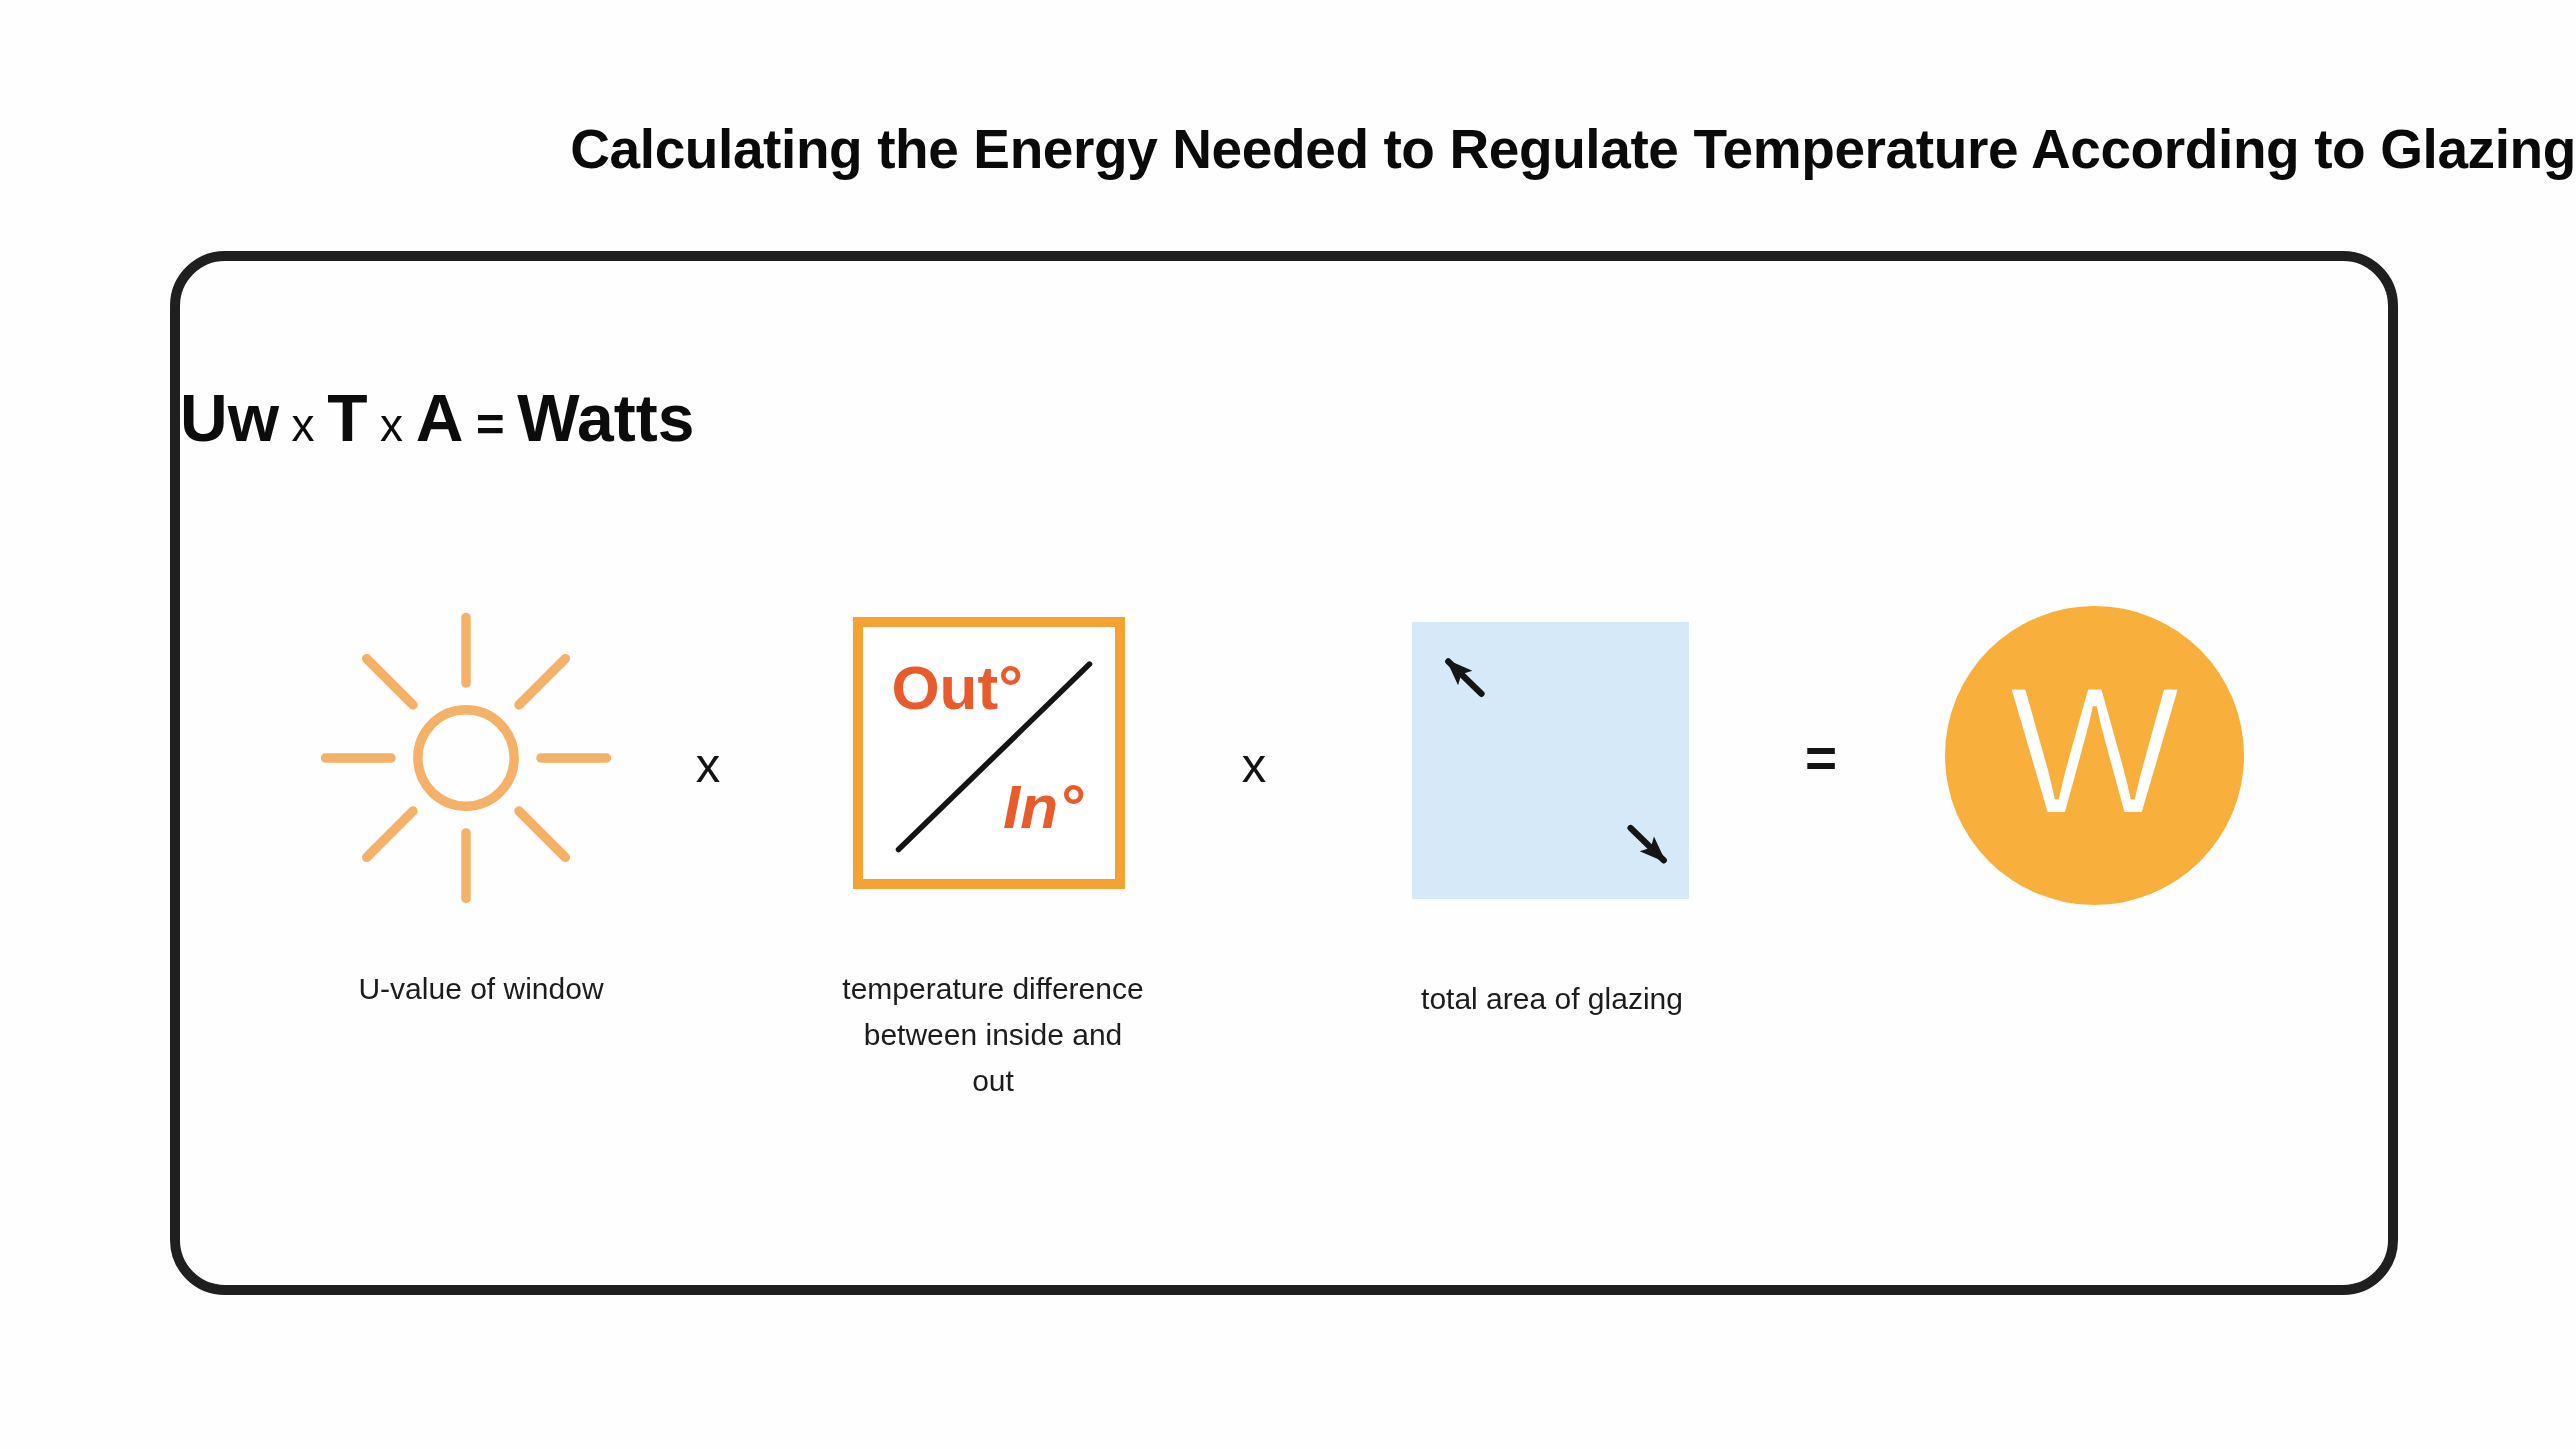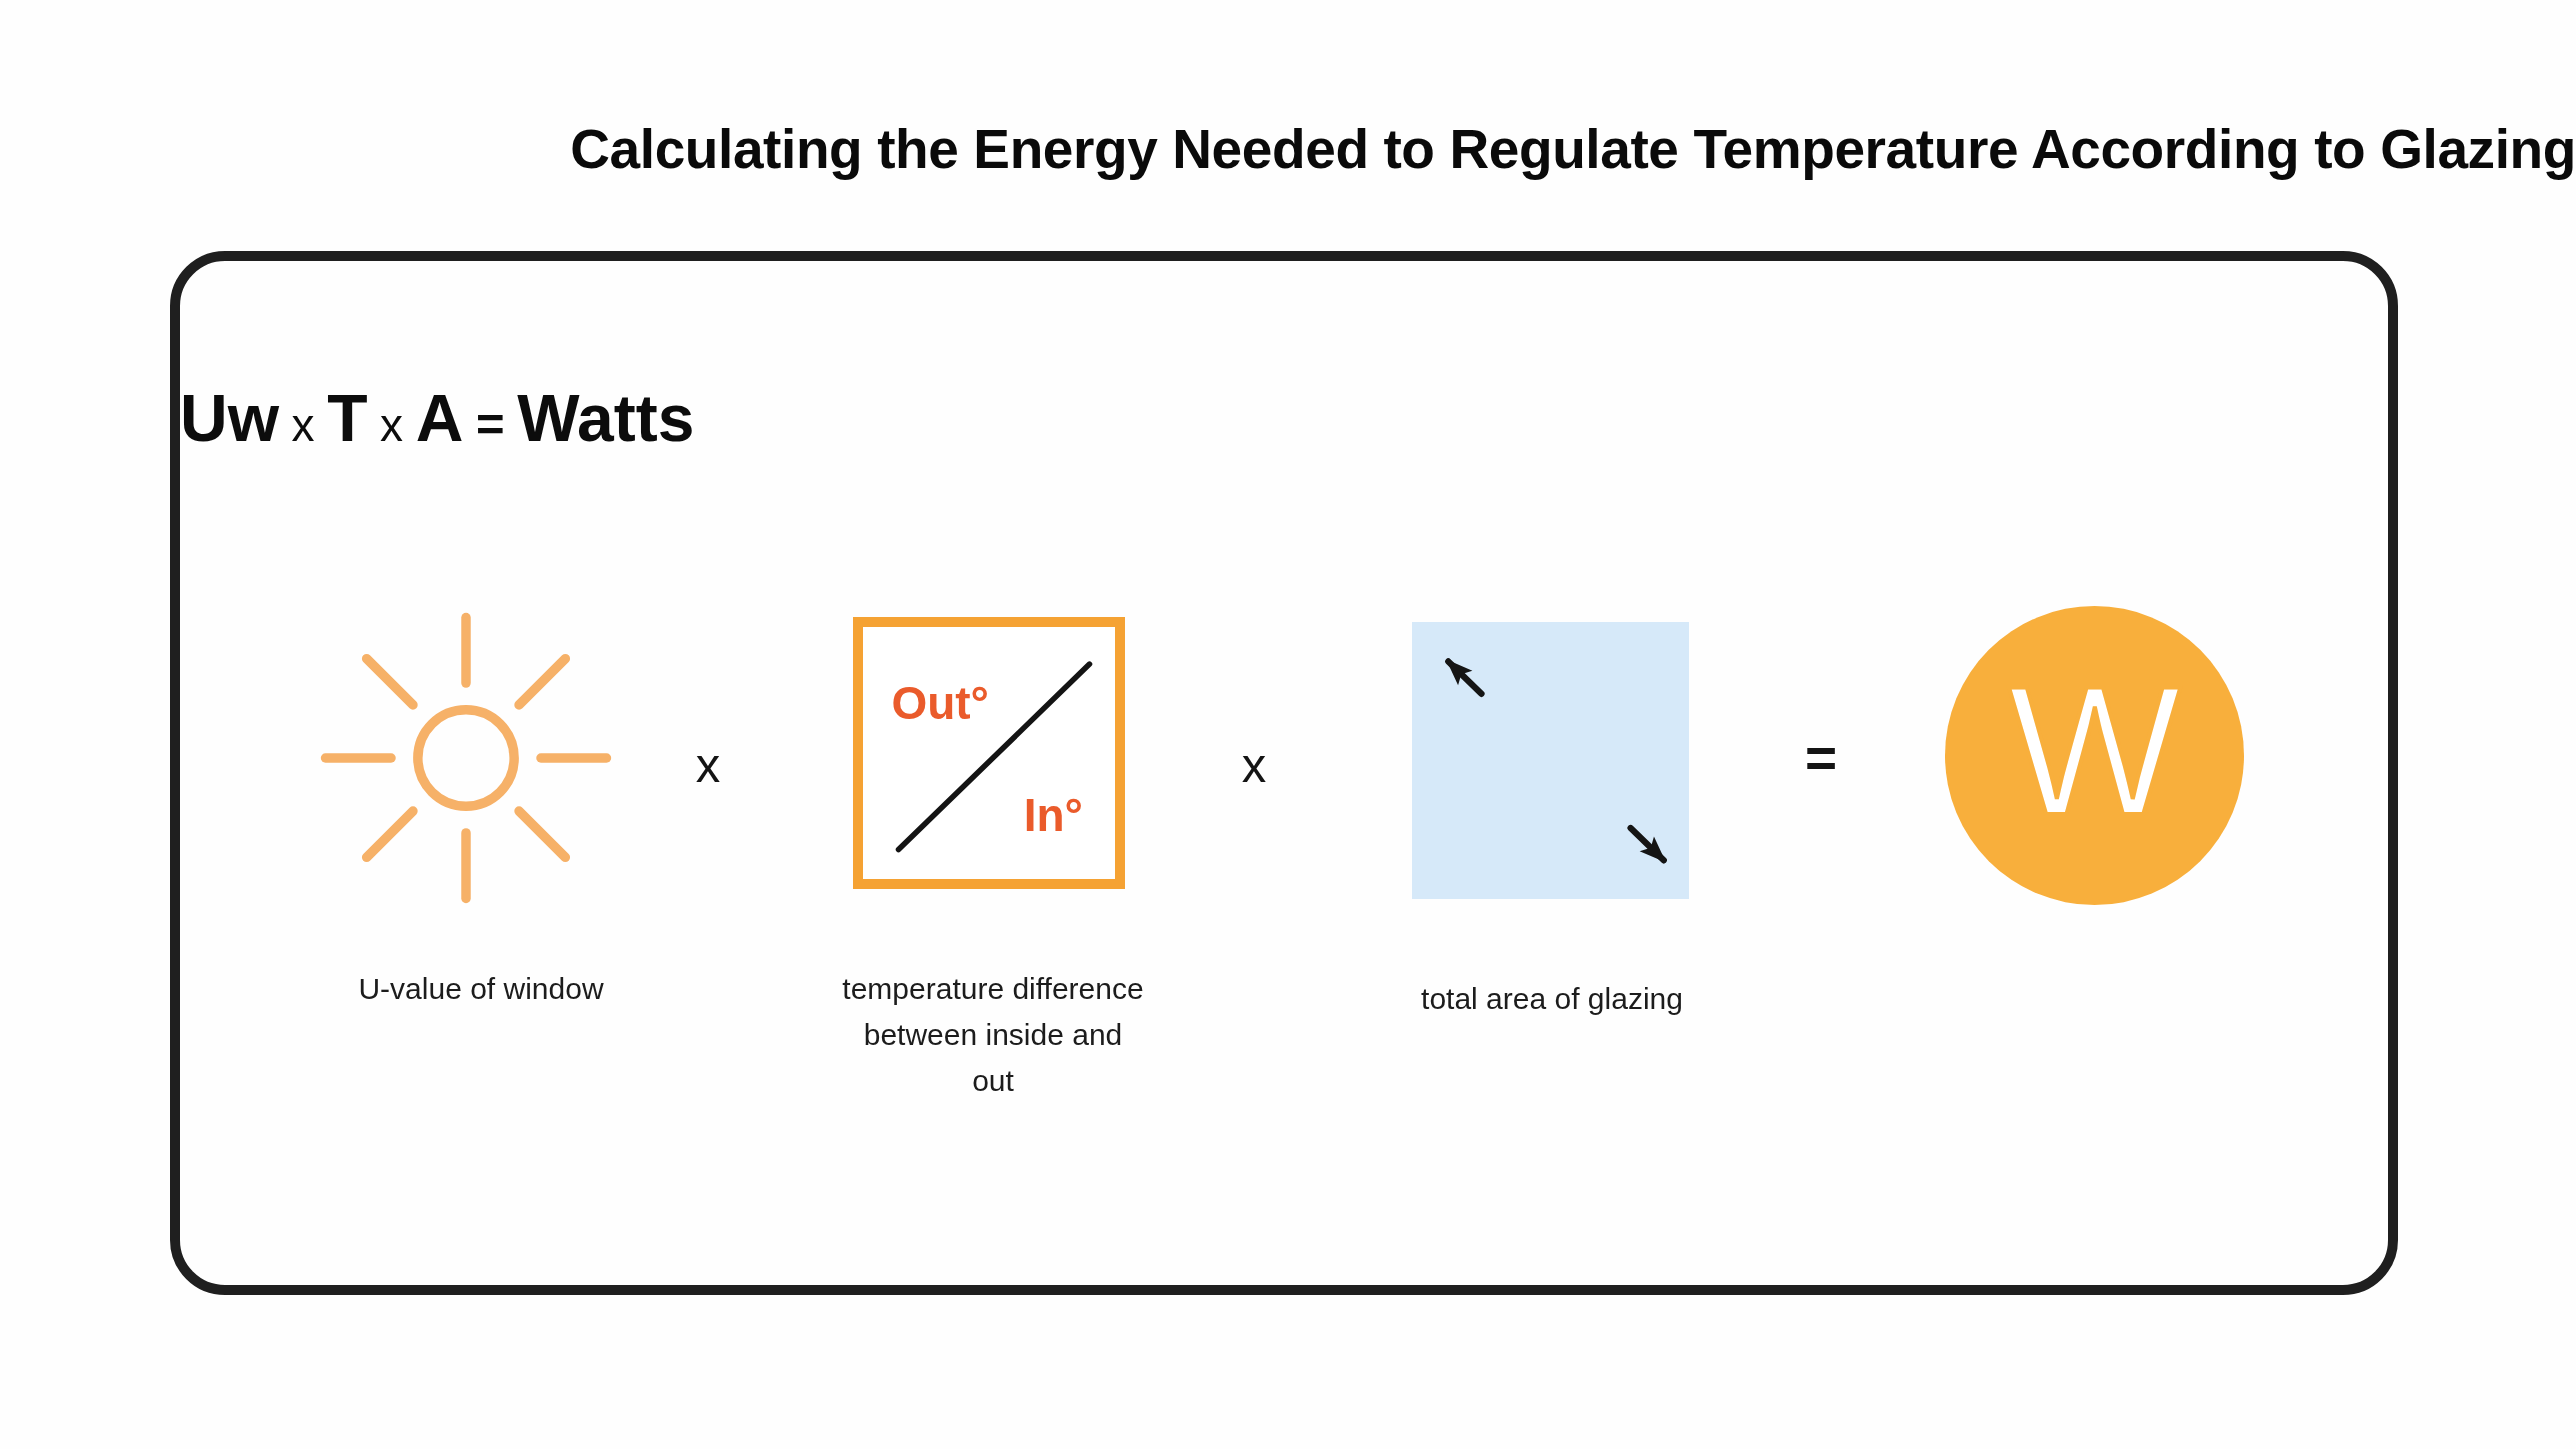--- a/index.html
+++ b/index.html
@@ -38,25 +38,25 @@
   .op1{left:528px;top:504px;}
   .op2{left:1074px;top:504px;}
   .opeq{left:1641px;top:497px;}
   .temp-square{
     left:673px;top:356px;width:272px;height:272px;box-sizing:border-box;
     border:10.3px solid var(--temp-square-border,#F5A233);background:#fff;
   }
   .temp-square svg{position:absolute;left:0;top:0;display:block;}
   .temp-square svg line{stroke:#141414;stroke-width:7;stroke-linecap:round;}
   .temp-label{
-    position:absolute;font-size:46px;font-weight:700;line-height:1;
-    color:var(--temp-label-orange-red,#EA5B2B);white-space:nowrap;margin-top:23px;
+    position:absolute;font-size:62px;font-weight:700;line-height:1;
+    color:var(--temp-label-orange-red,#EA5B2B);white-space:nowrap;
   }
   .out-label{left:28.4px;top:30px;}
-  .in-label{right:32px;bottom:41px;}
+  .in-label{right:32px;bottom:41px;font-style:italic;}
   .glazing-square{
     left:1232px;top:361px;width:277px;height:277px;background:var(--glazing-blue,#D6E9F9);
   }
   .glazing-square svg{display:block;width:100%;height:100%;}
   .glazing-square line{stroke:#151515;stroke-width:8;stroke-linecap:round;}
   .watts-circle{
     left:1765px;top:345px;width:299px;height:299px;border-radius:50%;
     background:var(--watts-circle-orange,#F8AF3C);
     display:flex;align-items:center;justify-content:center;
   }

